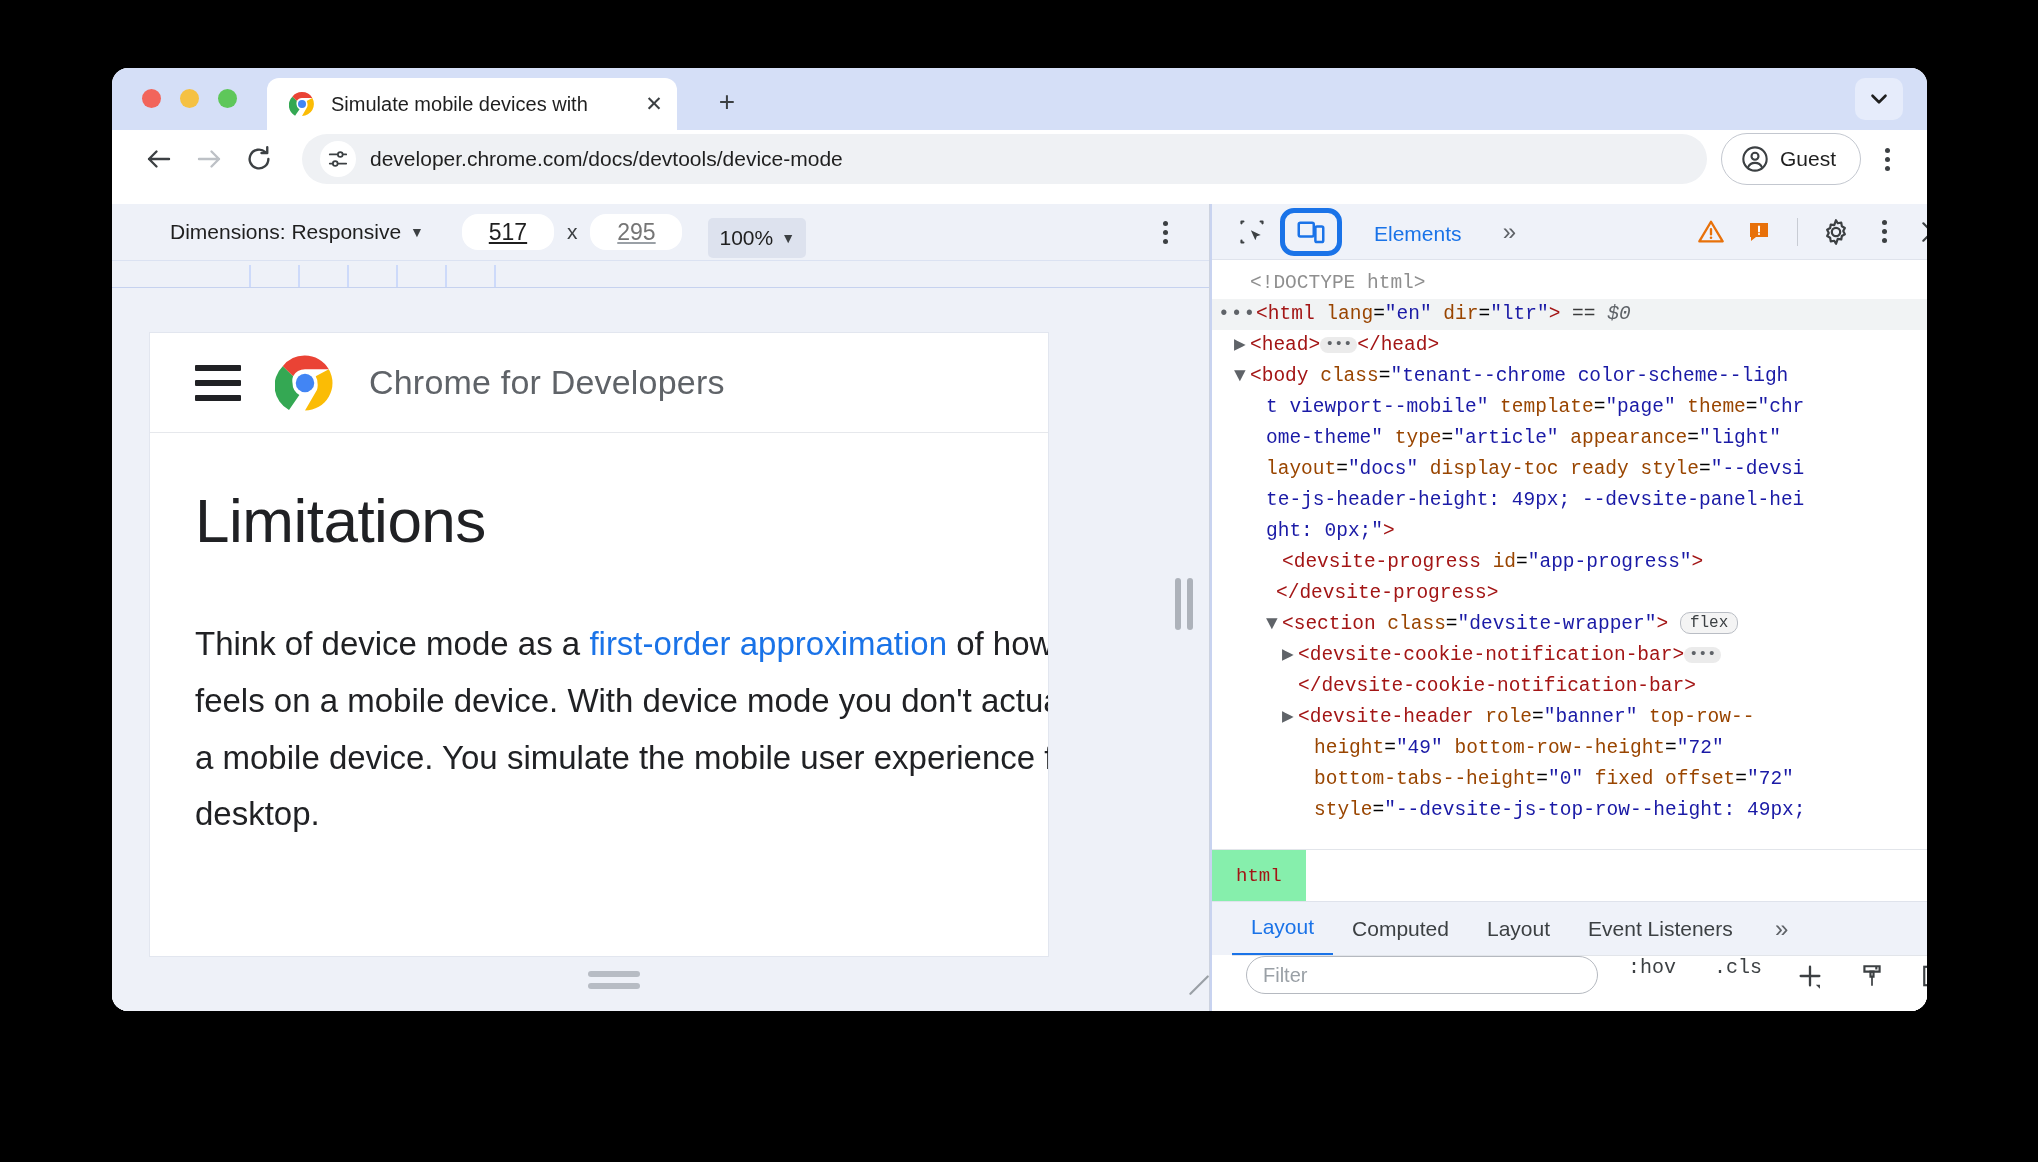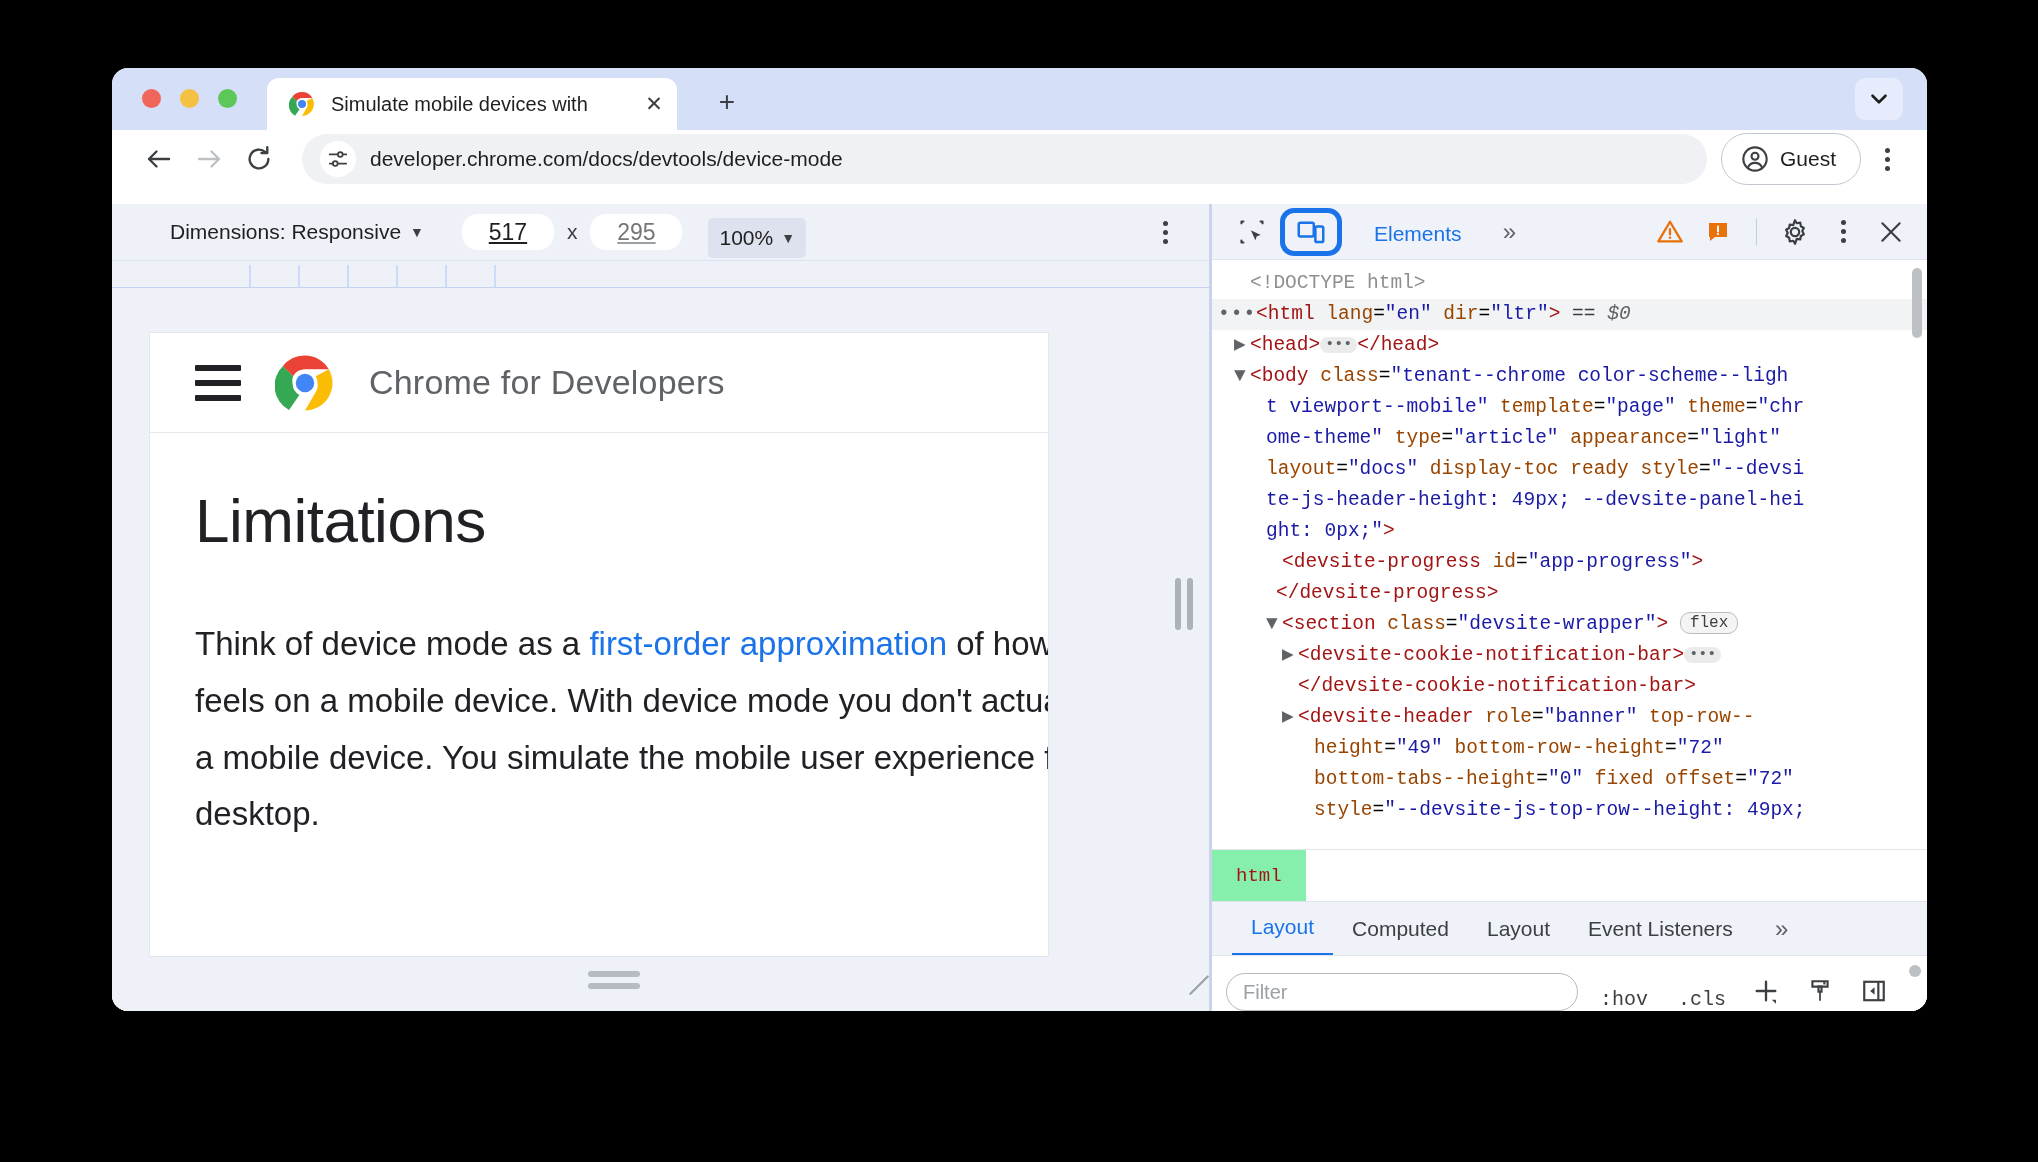--- a/index.html
+++ b/index.html
@@ -315,22 +315,22 @@
   }
   .styles-tab.active { color: #1a73e8; border-bottom: 3px solid #1a73e8; }
   #styles-overflow-button {
     margin-left: 10px; width: 40px; height: 40px;
     display: flex; align-items: center; justify-content: center;
     font-size: 24px; color: #5f6368;
   }
 
   #styles-toolbar {
     height: 56px; flex: 0 0 56px; background: #fff;
-    display: flex; align-items: flex-end; padding: 0 12px 0 14px;
-    gap: 0; border-top: 1px solid #e2e5ea; position: relative;
+    display: flex; align-items: flex-start; padding: 0 12px 0 14px;
+    gap: 8px; border-top: 1px solid #e2e5ea; position: relative; margin-left: 20px;
   }
   #styles-filter-input {
     width: 352px; height: 38px; border: 1px solid #b5b9c0;
     border-radius: 19px; padding: 0 16px;
     font-family: "Liberation Sans", sans-serif; font-size: 20px;
     color: #5f6368; background: #fff;
   }
   #styles-filter-input::placeholder { color: #9aa0a6; }
   .styles-tool-text {
     font-family: "Liberation Mono", monospace; font-size: 20px;

